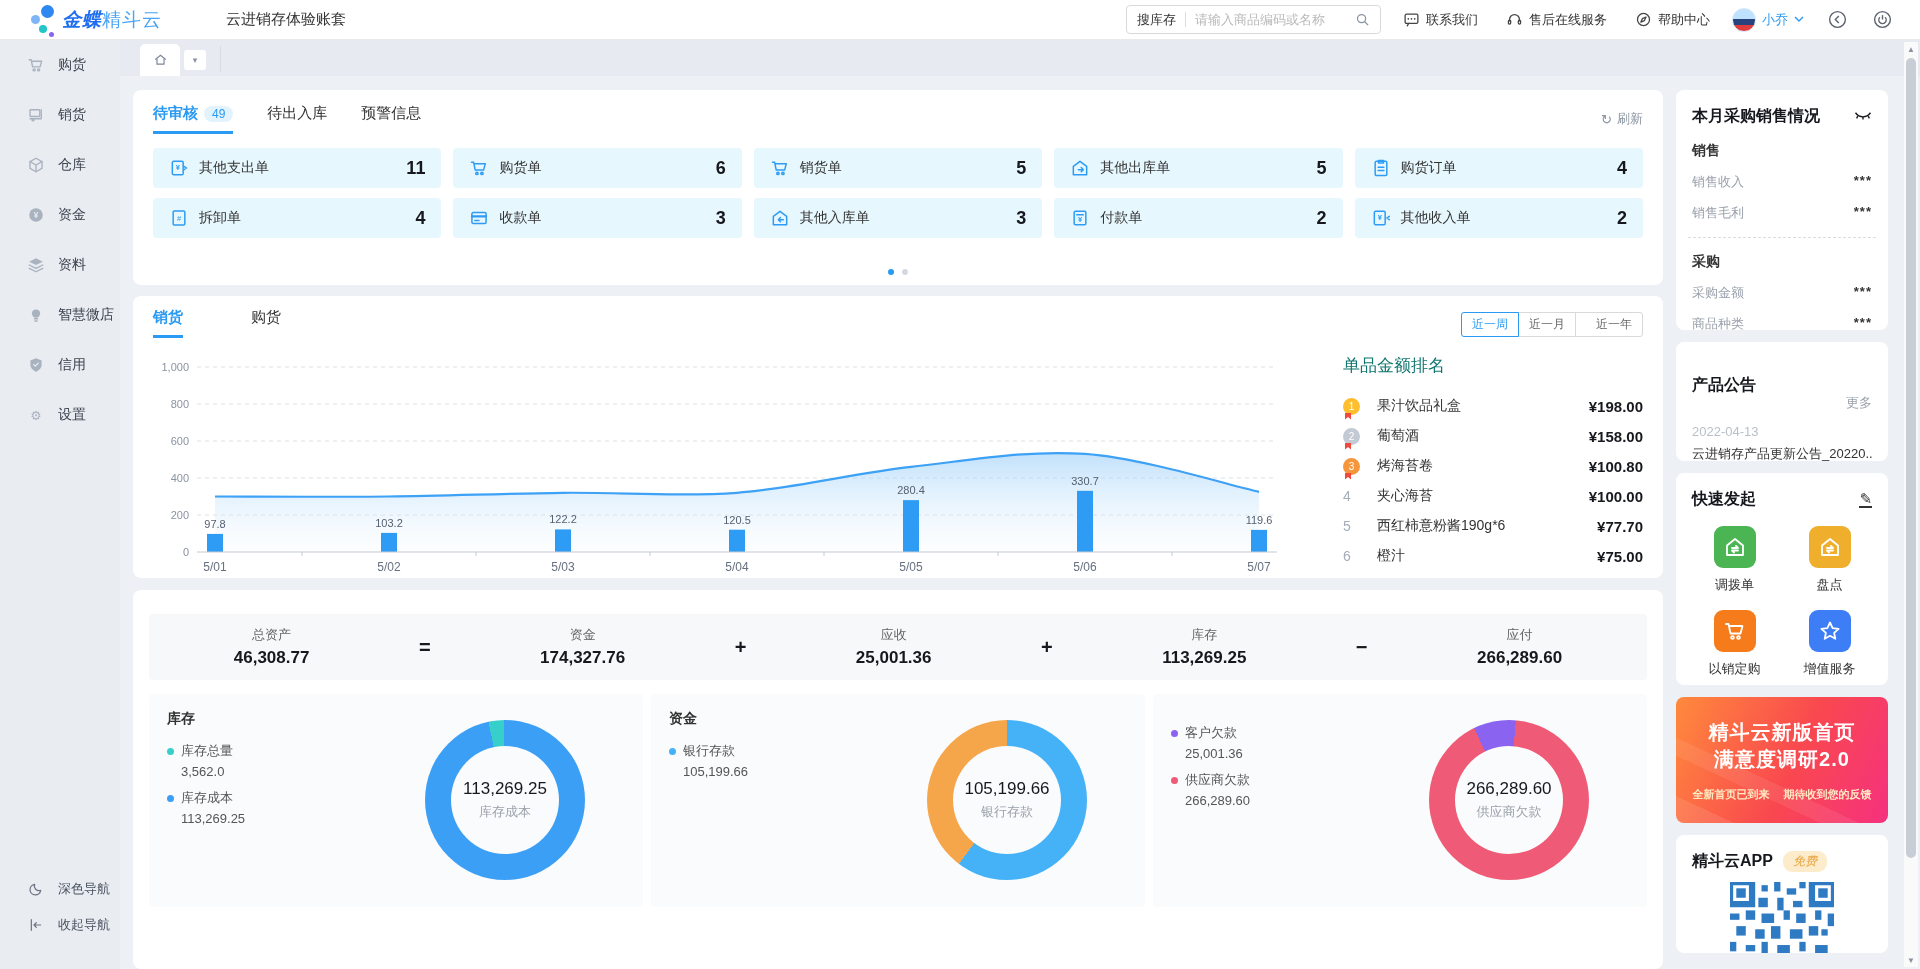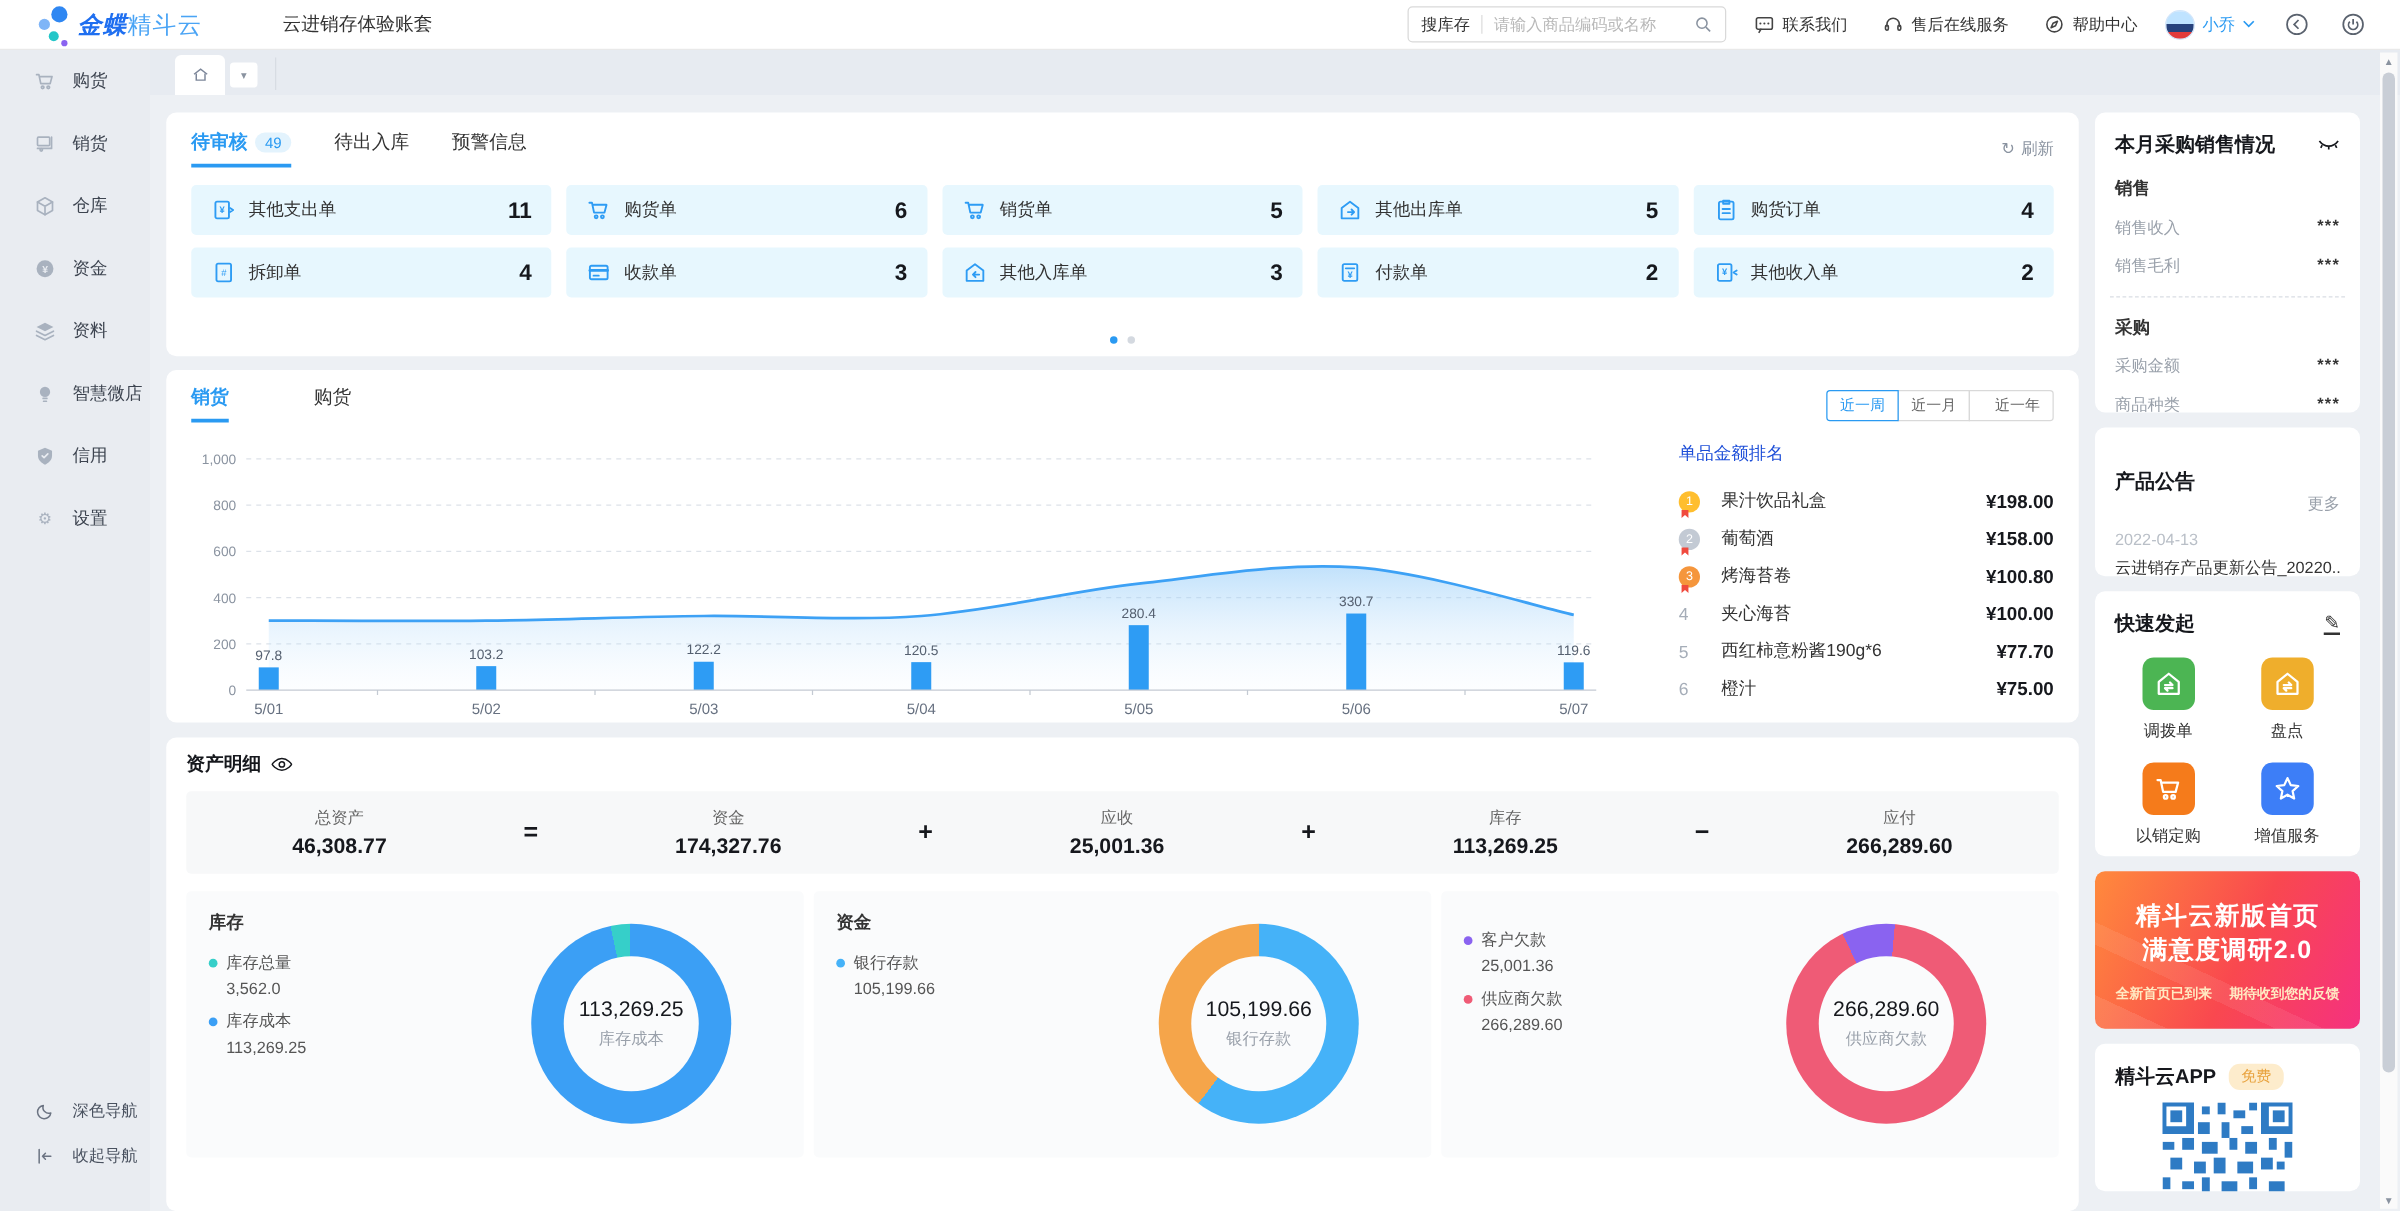--- a/index.html
+++ b/index.html
@@ -79,21 +79,21 @@
   #chart-panel { margin-top:11px; height:282px; padding:12px 20px; position:relative; }
   .chart-tabs { display:flex; gap:34px; }
   .range-group { position:absolute; right:20px; top:16px; display:flex; }
   .range-btn { font-size:12px; color:#666; border:1px solid #d9d9d9; padding:3px 10px; cursor:pointer;
     background:#fff; margin-left:-1px; }
   .range-btn:first-child { border-radius:3px 0 0 3px; }
   .range-btn:last-child { border-radius:0 3px 3px 0;padding-left:20px; }
   .range-btn.active { color:#2a9af2; border-color:#2a9af2; position:relative; z-index:2; }
   #trend-chart { position:absolute; left:12px; top:56px; }
   .ranking { position:absolute; right:20px; top:58px; width:300px; }
-  .ranking-title { font-size:14px; color:#1d4ed8; margin-bottom:14px; }
+  .ranking-title { font-size:17px; color:#0f766e; margin-bottom:14px; }
   .rank-row { display:flex; align-items:center; height:30px; }
   .rank-no { width:26px; font-size:14px; color:#a5adb8; }
   .medal { width:17px; height:17px; border-radius:50%; color:#fff; font-size:10px; display:flex;
     align-items:center; justify-content:center; position:relative; }
   .medal::after { content:""; position:absolute; left:2px; bottom:-5px; width:6px; height:7px; background:#f04a3e;
     clip-path:polygon(0 0,100% 0,100% 100%,50% 65%,0 100%); }
   .m1 { background:#ffbe2e; } .m2 { background:#c3cad4; } .m3 { background:#f5963c; }
   .rank-name { font-size:14px; color:#333; margin-left:8px; flex:1; white-space:nowrap; overflow:hidden; }
   .rank-amt { font-size:15px; font-weight:bold; color:#16181d; }
 
@@ -138,21 +138,21 @@
   .edit-ico { font-size:15px; color:#333; border-bottom:2px solid #333; line-height:14px; cursor:pointer; }
   #banner { height:126px; border-radius:8px; margin-bottom:12px; padding-top:22px; text-align:center;
     background:linear-gradient(115deg,#ff8a3c 0%,#f9484f 55%,#f5317f 100%); position:relative; overflow:hidden; }
   #banner::before { content:""; position:absolute; inset:0;
     background:linear-gradient(25deg,rgba(255,255,255,.10) 0 12%,transparent 12% 30%,rgba(255,255,255,.08) 30% 38%,transparent 38%); }
   .banner-l1 { color:#fff; font-size:20px; font-weight:bold; letter-spacing:1px; position:relative; }
   .banner-sub { margin-top:14px; font-size:11px; color:#ffe9c2; font-weight:bold; display:flex;
     justify-content:center; gap:14px; position:relative; }
   #app-card { height:118px; overflow:hidden; margin-bottom:0; }
   .app-head { display:flex; align-items:center; gap:10px; }
-  .free-badge { background:#fdeccc; color:#e8a23d; font-size:12px; border-radius:9px; padding:2px 10px; }
+  .free-badge { background:#fdeccc; color:#e8a23d; font-size:12px; border-radius:9px; padding:2px 10px;font-style:italic; }
   .qr-wrap { display:flex; justify-content:center; margin-top:10px; }
 
   
   #scrollbar { position:absolute; right:2px; top:42px; width:14px; height:925px; background:#fafafa; z-index:40; }
   #scrollbar .arrow { width:14px; height:14px; font-size:8px; color:#8a93a0; display:flex;
     align-items:center; justify-content:center; }
   #scroll-thumb { position:absolute; left:2px; top:16px; width:10px; height:800px; background:#c9ced6; border-radius:5px; }
   #scrollbar .arrow.down { position:absolute; bottom:0; }
 </style>
 </head>
@@ -567,27 +567,20 @@
           <div class="rank-row">
             <span class="rank-no">6</span>
             <span class="rank-name">橙汁</span>
             <span class="rank-amt">¥75.00</span>
           </div>
         </div>
     </div>
   </div>
 
   <div id="assets-panel" class="panel">
-    <div class="assets-title">
-      <span>资产明细</span>
-      <svg width="17" height="13" viewBox="0 0 24 16" fill="none" stroke="#16181d" stroke-width="1.7">
-          <path d="M1 8s4-6.5 11-6.5S23 8 23 8s-4 6.5-11 6.5S1 8 1 8z"></path>
-          <circle cx="12" cy="8" r="3"></circle>
-        </svg>
-    </div>
     <div class="formula-bar" id="formula-bar">
         <div class="f-term">
           <div class="fl">总资产</div>
           <div class="fv">46,308.77</div>
         </div>
         <div class="f-op">=</div>
         <div class="f-term">
           <div class="fl">资金</div>
           <div class="fv">174,327.76</div>
         </div>

